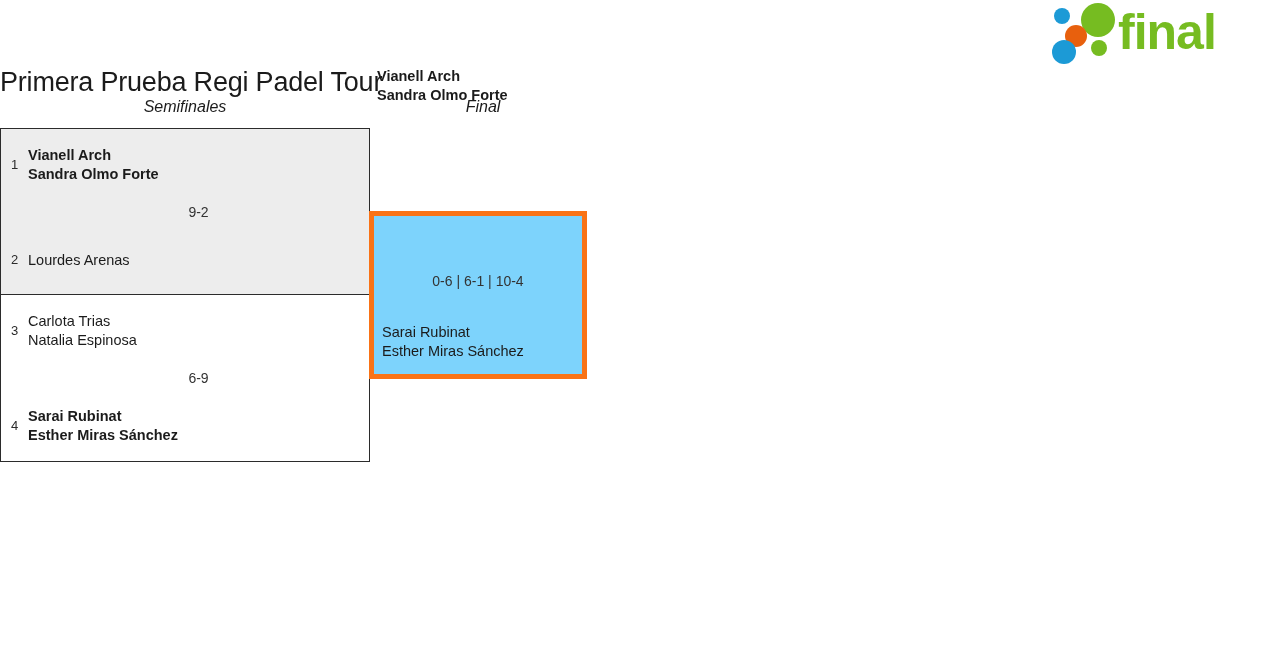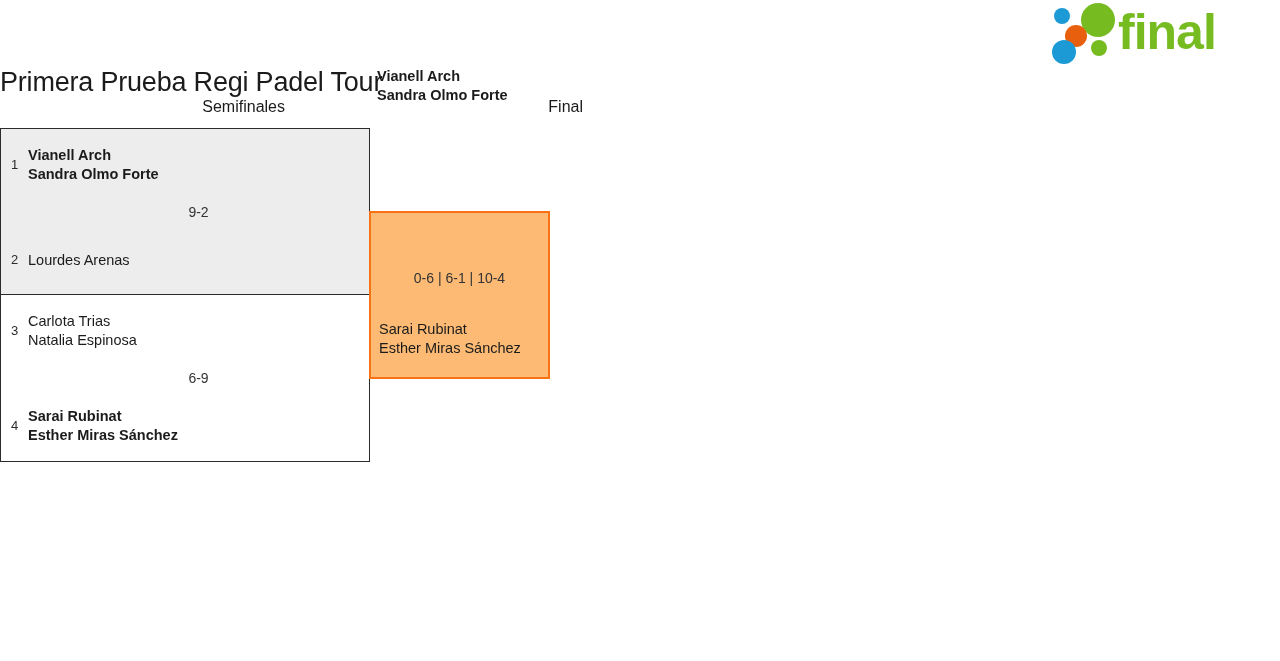--- a/index.html
+++ b/index.html
@@ -63,21 +63,22 @@
     letter-spacing: -1px;
   }
 
   
   .round-header {
     position: absolute;
     font-size: 16px;
     line-height: 20px;
     font-weight: 400;
     color: #1b1b1b;
-    text-align: right;
+    text-align: center;
+    font-style: italic;
   }
   #round-header-semis { left: 85px;  top: 97px; width: 200px; }
   #round-header-final { left: 383px; top: 97px; width: 200px; }
 
   
   #round-semifinals {
     position: absolute;
     left: 0px;
     top: 128px;
     width: 370px;
@@ -146,24 +147,24 @@
     left: 0px;
     top: 0px;
     width: 1px;
     height: 334px;
     background: #2b2b2b;
   }
   #final-match {
     position: absolute;
     left: 0px;
     top: 83px;
-    width: 181px;
+    width: 218px;
     height: 168px;
-    border: 2px solid #f97316;
-    background: #fdba74;
+    border: 5px solid #f97316;
+    background: #7dd3fc;
   }
   .final-team {
     position: absolute;
     left: 8px;
     right: 4px;
     height: 44px;
   }
   #final-team-top    { top: -61px; }
   #final-team-bottom { top: 107px; }
   .final-players {

